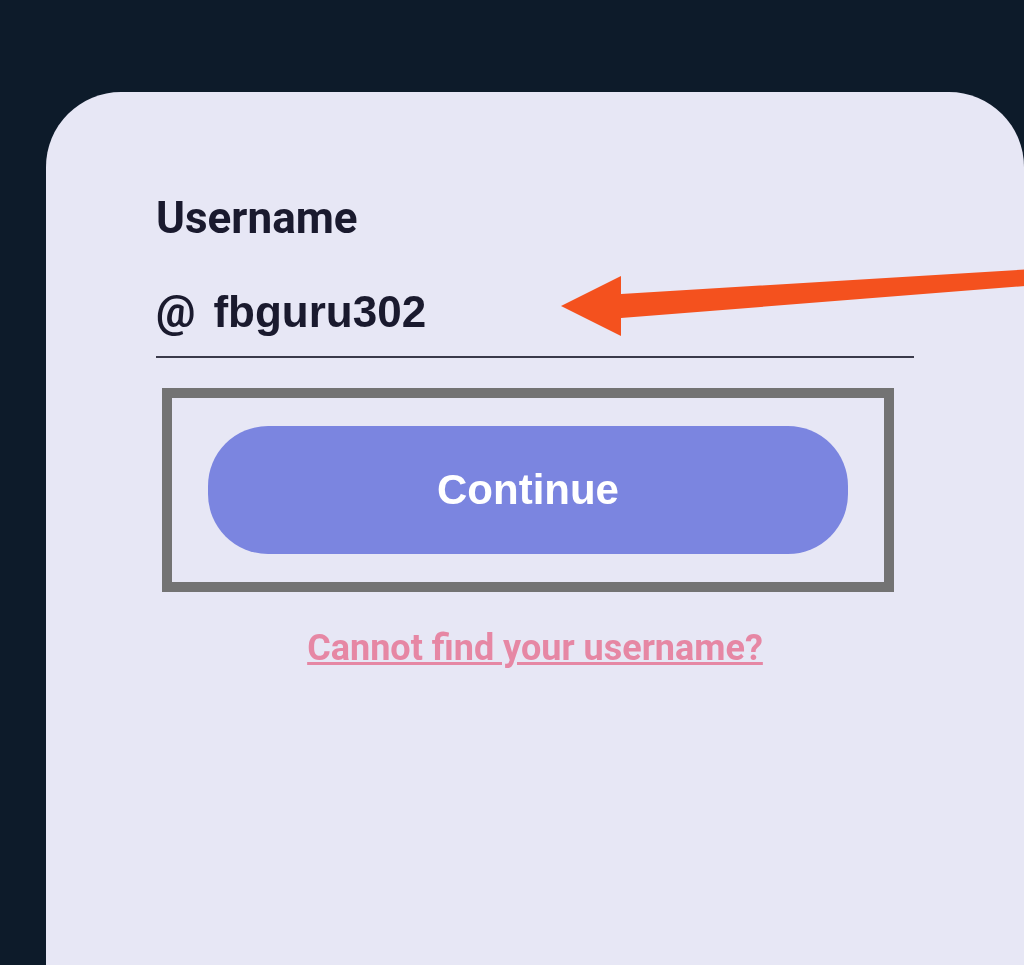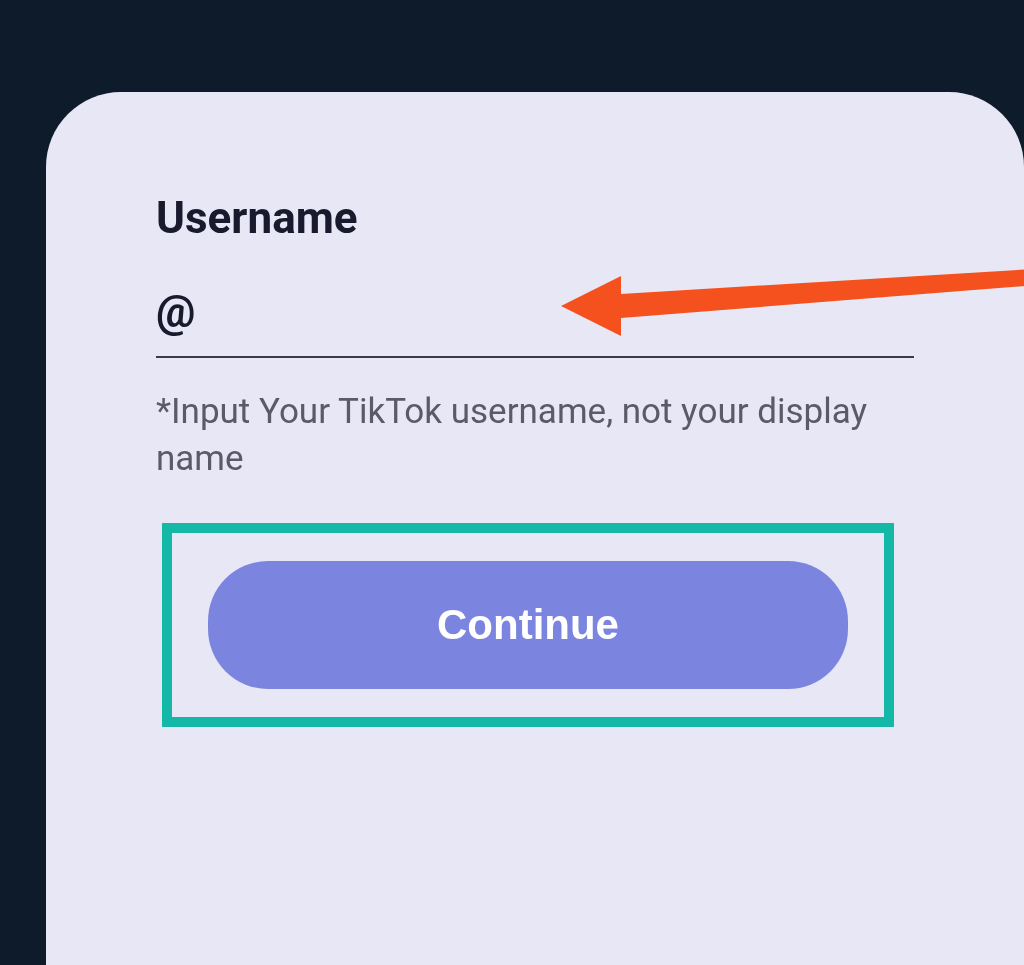--- a/index.html
+++ b/index.html
@@ -69,21 +69,21 @@
     }
     
     .helper-text {
       font-size: 35px;
       color: #5a5a6a;
       line-height: 1.35;
       margin-bottom: 40px;
     }
     
     .button-highlight {
-      border: 10px solid #14b8a6;
+      border: 10px solid #737373;
       padding: 28px 36px;
       margin: 0 20px 35px 6px;
     }
     
     .continue-button {
       width: 100%;
       background-color: #7b85e0;
       border: none;
       border-radius: 60px;
       padding: 40px 0;
@@ -106,32 +106,33 @@
   </style>
 </head>
 <body>
 
 <div class="card">
 
   <div class="username-label">Username</div>
 
   <div class="input-row">
     <span class="at-symbol">@</span>
+    <input type="text" class="username-input" value="fbguru302" style="">
 
     <svg class="arrow-annotation" width="490" height="80" viewBox="0 0 490 80">
       <defs>
         <linearGradient id="arrowGrad" x1="0%" y1="0%" x2="100%" y2="0%">
           <stop offset="0%" stop-color="#f4511e"></stop>
           <stop offset="100%" stop-color="#f4511e"></stop>
         </linearGradient>
       </defs>
       <polygon points="0,40 60,10 60,28 490,2 490,18 60,52 60,70" fill="#f4511e"></polygon>
     </svg>
   </div>
 
-  <div class="helper-text">*Input Your TikTok username, not your display name</div>
 
   <div class="button-highlight">
     <button class="continue-button">Continue</button>
   </div>
 
+  <a class="help-link">Cannot find your username?</a>
 
 </div>
 
 </body></html>

